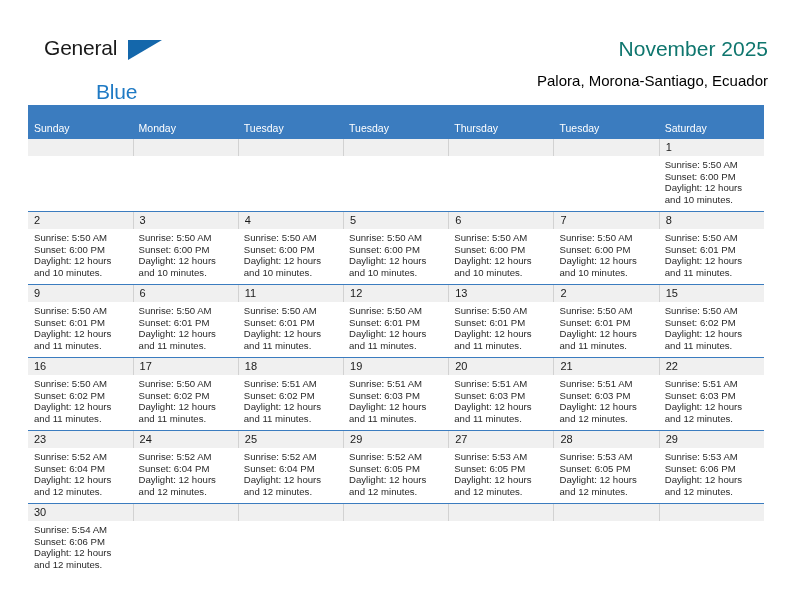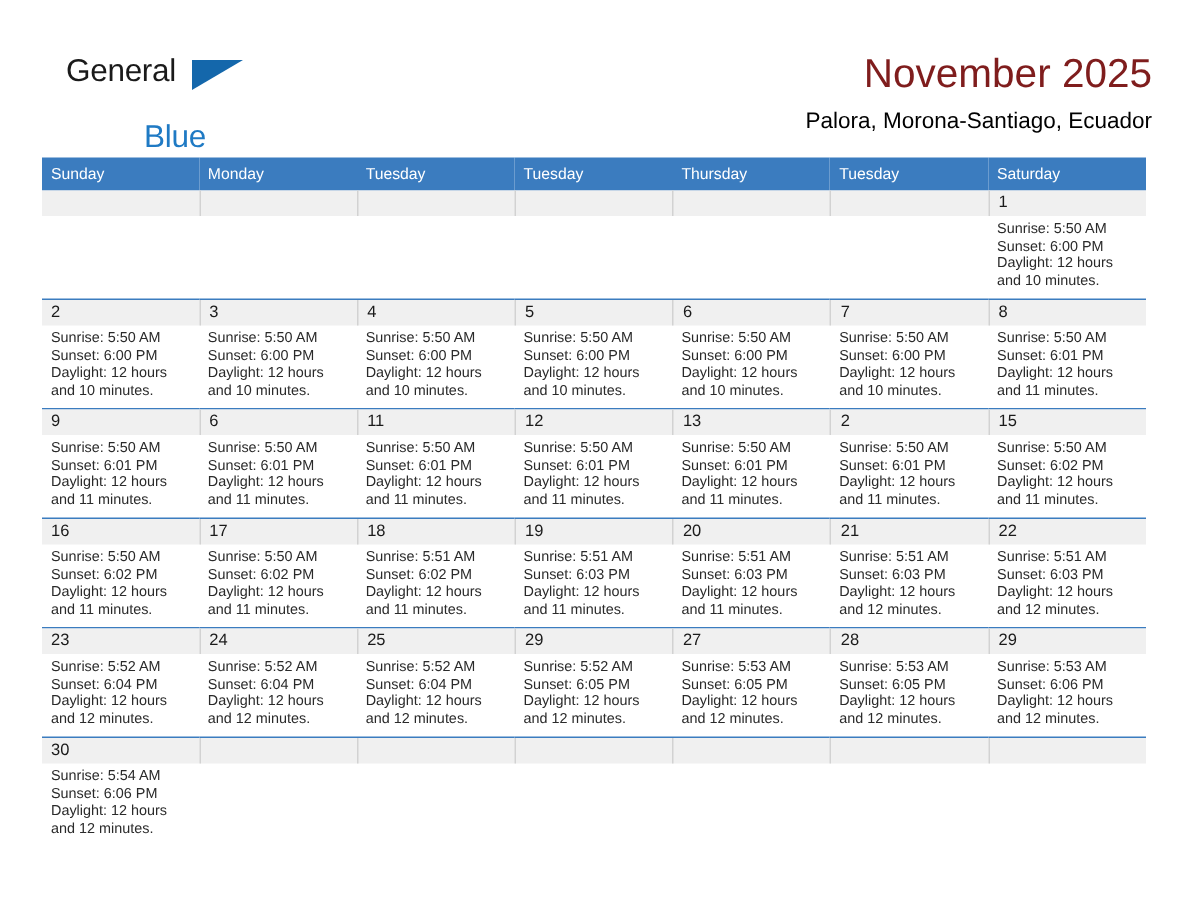--- a/index.html
+++ b/index.html
@@ -67,23 +67,23 @@
     border-bottom: 20px solid transparent;
   }
 
   .title-wrap {
     position: absolute;
     right: 34px;
     top: 33px;
     text-align: right;
   }
   .cal-title {
-    font-size: 27px;
+    font-size: 21px;
     line-height: 32px;
-    color: #7f1d1d;
+    color: #0f766e;
     font-weight: normal;
     margin: 0;
     white-space: nowrap;
   }
   .cal-subtitle {
     font-size: 15px;
     line-height: 20px;
     color: #000000;
     margin: 6px 0 0 15px;
     white-space: nowrap;
@@ -97,21 +97,21 @@
     width: 736px;
     border-collapse: collapse;
     table-layout: fixed;
   }
   .calendar th {
     background: #3b7cbf;
     color: #ffffff;
     font-size: 10.5px;
     font-weight: normal;
     text-align: left;
-    padding: 5px 0 5px 6px;
+    padding: 17px 0 5px 6px;
     height: 10px;
     border: none;
     vertical-align: middle;
   }
   .week-row td {
     padding: 0;
     vertical-align: top;
     border: none;
     border-top: 1px solid #3b7cbf;
     height: 72px;

